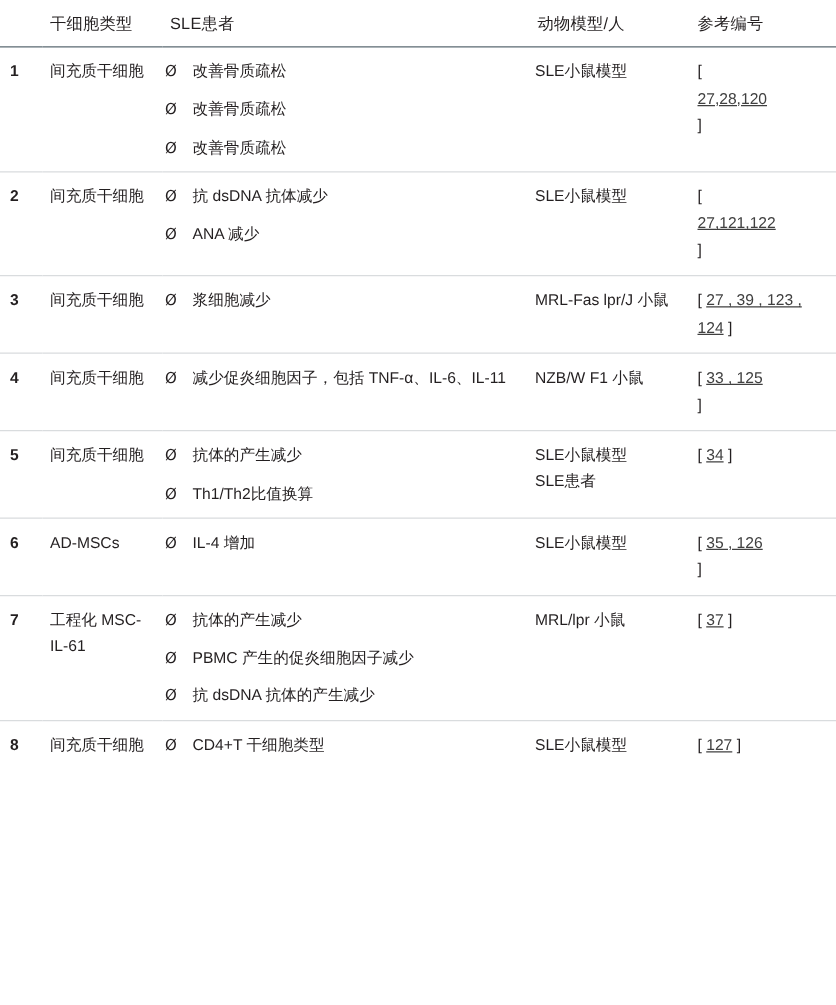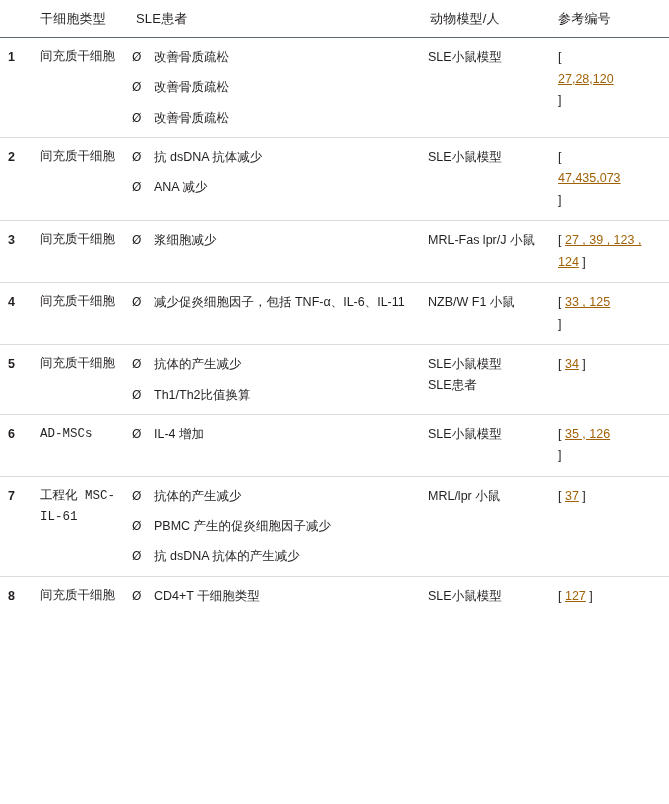--- a/index.html
+++ b/index.html
@@ -54,21 +54,21 @@
   }
   tbody tr.sep td {
     border-bottom: 1px solid #d9dcde;
   }
   td.num {
     font-weight: bold;
     padding-left: 8px;
     padding-right: 2px;
     font-size: 12.5px;
   }
-  td.type { padding-left: 6px; font-family: Liberation Mono, monospace; }
+  td.type { padding-left: 6px; }
   td.res { padding-left: 2px; }
   td.model { padding-left: 4px; }
   td.ref { padding-left: 6px; }
 
   .bullet-row {
     display: flex;
     align-items: flex-start;
     margin: 0 0 10px 0;
   }
   .bullet-row:last-child { margin-bottom: 0; }
@@ -78,21 +78,21 @@
     font-size: 12px;
     color: #231f20;
     line-height: 1.6;
     padding-top: 1px;
   }
   .btxt {
     flex: 1 1 auto;
     line-height: 1.62;
   }
   .ref-link {
-    color: #a16207;
+    color: #404040;
   }
   .ref-plain { color: #231f20; }
   .model-line { display: block; line-height: 1.62; }
   .type-text { line-height: 1.62; }
 </style>
 </head>
 <body>
 
 <div class="table-wrap">
   <table class="sct">
@@ -156,21 +156,21 @@
           <div class="bullet-row">
             <span class="bul">Ø</span>
             <span class="btxt">ANA 减少</span>
           </div>
         </td>
         <td class="model">
           <span class="model-line">SLE小鼠模型</span>
         </td>
         <td class="ref">
           <span class="ref-plain">[</span><br>
-          <a class="ref-link" href="#">47,435,073</a><br>
+          <a class="ref-link" href="#">27,121,122</a><br>
           <span class="ref-plain">]</span>
         </td>
       </tr>
 
       <tr class="sep">
         <td class="num">3</td>
         <td class="type">
           <span class="type-text">间充质干细胞</span>
         </td>
         <td class="res">

